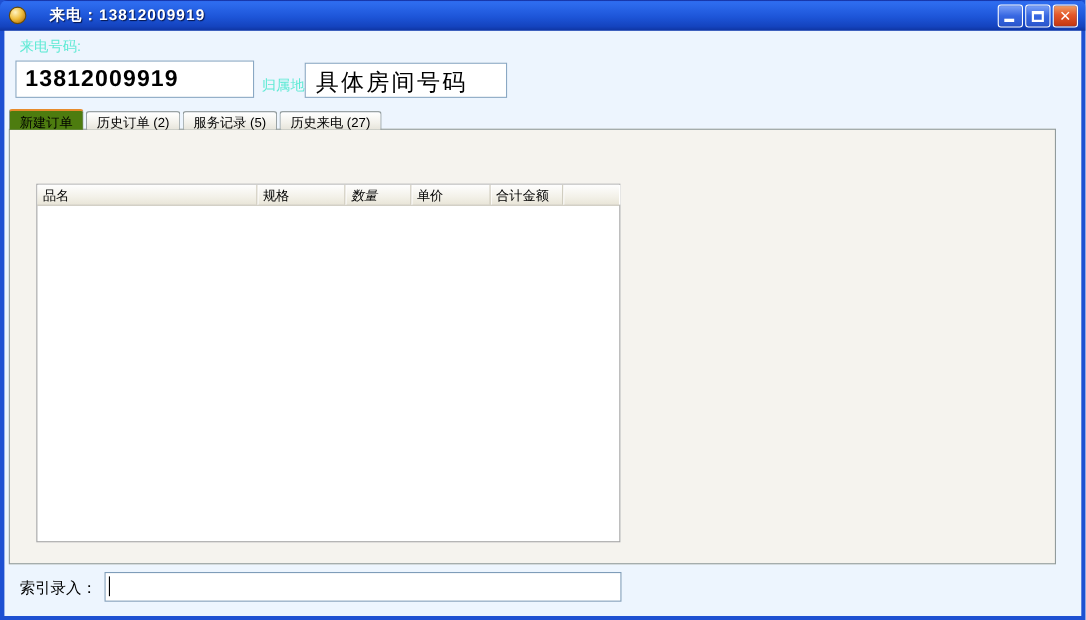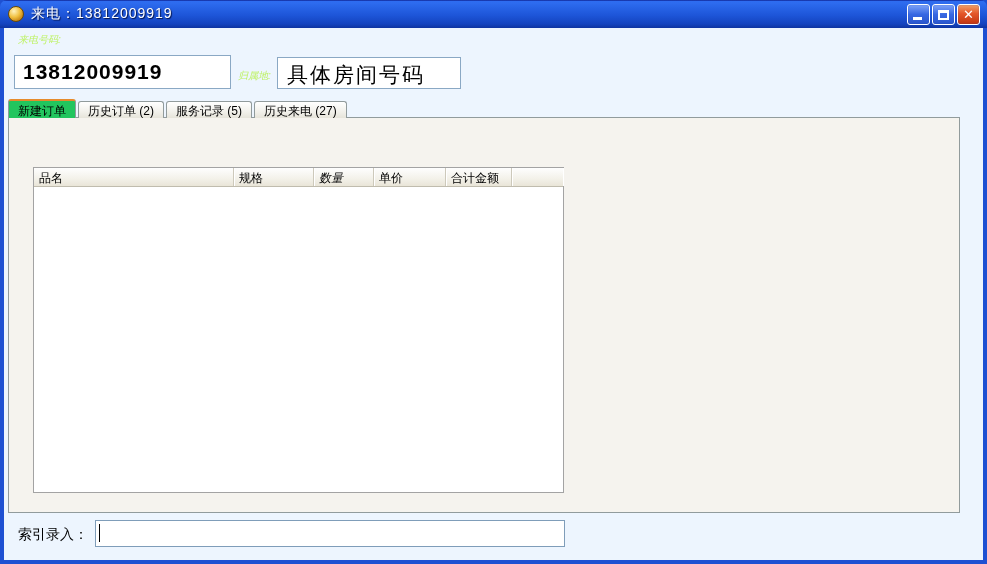--- a/index.html
+++ b/index.html
@@ -11,40 +11,40 @@
     position:absolute; left:0; top:0; width:987px; height:28px;
     background:linear-gradient(180deg,#0c1e8c 0%,#2e6cf0 5%,#2d6bee 12%,#1d55d8 55%,#1443be 86%,#0e34a0 100%);
     border-radius:7px 7px 0 0;
     display:flex; align-items:center;
   }
   .app-icon {
     width:16px; height:16px; margin-left:8px; border-radius:50%;
     background:radial-gradient(circle at 35% 30%, #fff3c0, #f0c040 45%, #c8881a 75%, #8a5c06);
     border:1px solid #6a4a04;
   }
-  .title-text { color:#fff; font-weight:normal; font-size:14px; margin-left:7px; text-shadow:1px 1px 1px #05144a; letter-spacing:1px; }
+  .title-text { color:#fff; font-weight:bold; font-size:14px; margin-left:21px; text-shadow:1px 1px 1px #05144a; letter-spacing:1px; }
   .win-btns { position:absolute; right:7px; top:4px; display:flex; gap:2px; }
   .win-btn {
     width:23px; height:21px; border:1px solid #fff; border-radius:3px;
     background:linear-gradient(180deg,#7da2f8 0%,#3767e2 50%,#2a56cc 100%);
     position:relative; cursor:pointer;
     box-shadow:inset 0 0 1px #1a3a9a;
   }
   .win-btn.close { background:linear-gradient(180deg,#f0a068 0%,#e4572a 45%,#c23510 100%); }
   .glyph-min { position:absolute; left:5px; bottom:4px; width:9px; height:3px; background:#fff; }
   .glyph-max { position:absolute; left:5px; top:5px; width:11px; height:10px; border:2px solid #fff; border-top-width:3px; }
   .glyph-close { position:absolute; width:100%; text-align:center; top:2px; color:#fff; font-size:13px; font-weight:bold; }
 
   
   .body {
     position:absolute; left:4px; top:28px; width:979px; height:532px;
     background:#edf5fe;
   }
   
-  .lbl { position:absolute; font-size:10px; color:#bef264;font-style:italic; }
+  .lbl { position:absolute; font-size:13px; color:#5eead4; }
   .lbl-gray { position:absolute; font-size:14px; color:#b2b2b2; }
   .val-blue { position:absolute; font-size:14px; color:#0000e8; }
 
   .caller-number-box {
     position:absolute; left:14px; top:55px; width:217px; height:34px;
     background:#fff; border:1px solid #8aa8c4;
     font-size:21px; font-weight:bold; padding:4px 0 0 8px; letter-spacing:1px;
   }
   .caller-location-box {
     position:absolute; left:277px; top:57px; width:184px; height:32px;
@@ -55,21 +55,21 @@
 
   
   .tabstrip { position:absolute; left:8px; top:99px; height:19px; display:flex; align-items:flex-end; z-index:3; }
   .tab {
     height:17px; padding:1px 9px 0 9px; font-size:12px; color:#000; cursor:pointer;
     background:linear-gradient(180deg,#ffffff 0%,#f2f1eb 60%,#e6e4da 100%);
     border:1px solid #919b9c; border-bottom:none; border-radius:3px 3px 0 0; margin-right:2px;
     white-space:nowrap;
   }
   .tab.active {
-    height:19px; padding-top:2px; background:#22c55e;
+    height:19px; padding-top:2px; background:#4d7c0f;
     border-top:2px solid #e68b2c; position:relative; z-index:4;
   }
   .tabpanel {
     position:absolute; left:8px; top:117px; width:952px; height:396px;
     background:#f5f3ee; border:1px solid #919b9c; z-index:1;
   }
 
   
   .qty-label { position:absolute; left:40px; top:138px; font-size:14px; }
   .qty-value { position:absolute; left:87px; top:132px; font-size:17px; font-weight:bold; }

